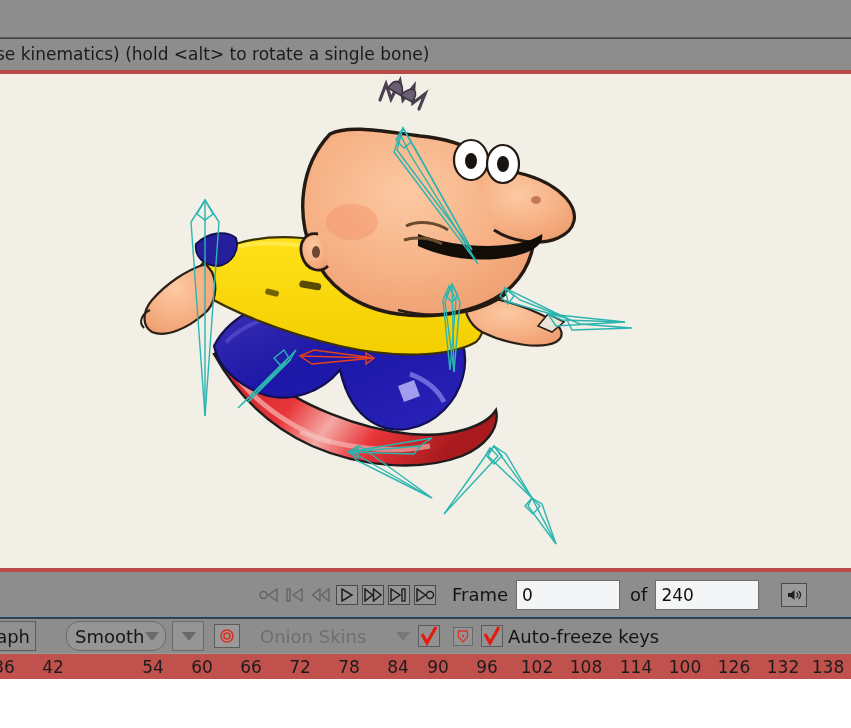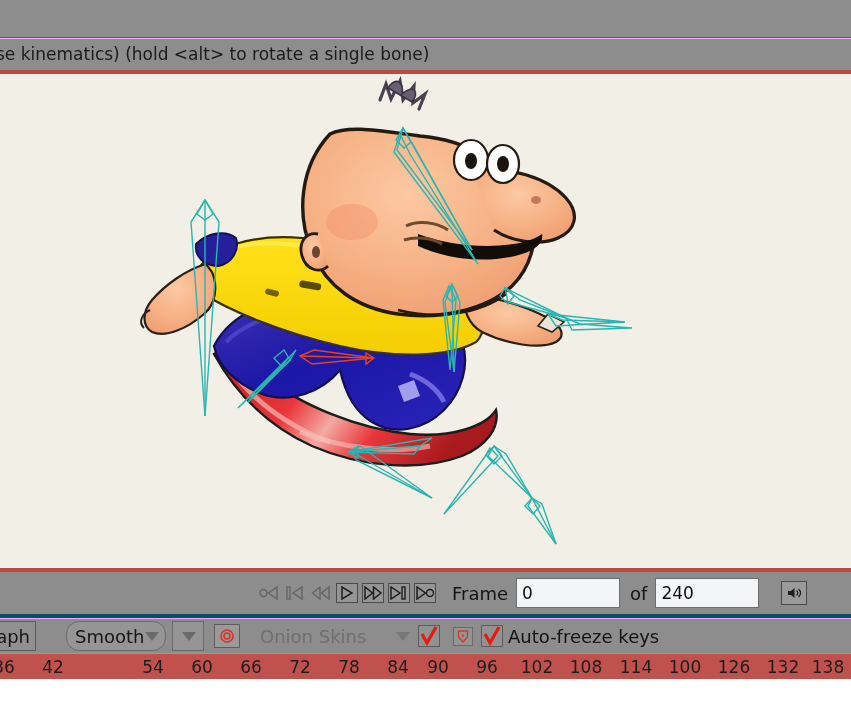--- a/index.html
+++ b/index.html
@@ -2,21 +2,21 @@
 <html><head>
 <meta charset="utf-8">
 <style>
   * { box-sizing: border-box; margin: 0; padding: 0; }
   html, body {
     width: 851px; height: 728px;
     background: #ffffff;
     font-family: "Liberation Sans", sans-serif;
     overflow: hidden;
   }
-  #app { position: relative; width: 851px; height: 728px; background:#f0abfc; }
+  #app { position: relative; width: 851px; height: 728px; background:#404040; }
 
   
   .top-strip {
     position:absolute; left:0; top:0; width:851px; height:38px;
     background:#8d8d8d;
     border-bottom:1px solid #5f5f5f;
   }
 
   
   .hint-bar {
@@ -42,21 +42,21 @@
     overflow:hidden;
   }
   .canvas svg { display:block; }
 
   #rule-mid { top:568px; }
 
   
   .play-bar {
     position:absolute; left:0; top:572px; width:851px; height:46px;
     background:#8d8d8d;
-    border-bottom:4px solid #0c4a6e;
+    border-bottom:1px solid #0c4a6e;
     display:flex; align-items:center;
   }
   .transport { display:flex; align-items:center; gap:4px; margin-left:258px; }
   .tbtn {
     width:22px; height:20px;
     display:flex; align-items:center; justify-content:center;
     background:#8d8d8d;
   }
   .tbtn.framed { border:1px solid #4a4a4a; background:#959595; }
   .tbtn.dim svg { opacity:0.42; }

